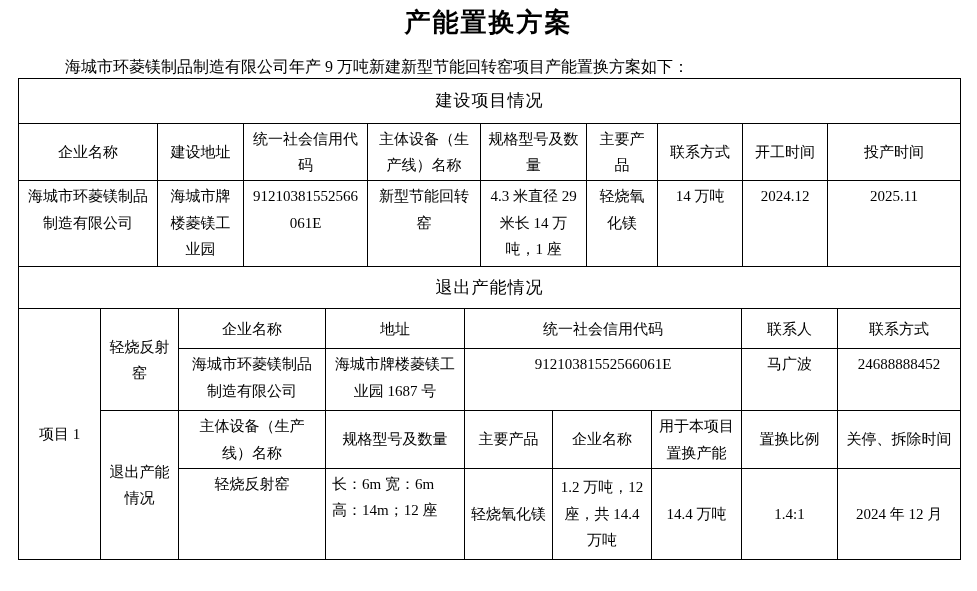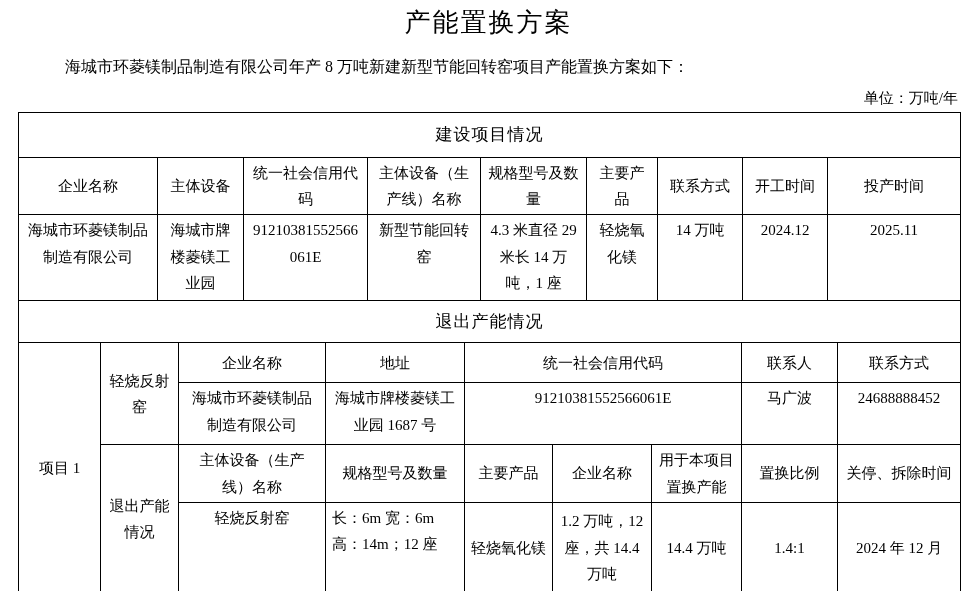--- a/index.html
+++ b/index.html
@@ -14,21 +14,21 @@
     width: 977px;
     height: 591px;
     background: #ffffff;
     overflow: hidden;
   }
   .doc-title {
     margin: 0;
     padding-top: 5px;
     text-align: center;
     font-size: 26px;
-    font-weight: normal;
+    font-weight: bold;
     letter-spacing: 2px;
     font-family: "Liberation Sans", "DejaVu Sans", sans-serif;
   }
   .intro {
     margin: 17px 20px 0 18px;
     text-indent: 47px;
     font-size: 16px;
     line-height: 1.3;
   }
   .unit-note {
@@ -67,43 +67,42 @@
   .va-top td, td.va-top { vertical-align: top; text-align: center; }
   td.ta-left { text-align: left; }
 </style>
 </head>
 <body>
 
 <div class="page">
 
   <h1 class="doc-title">产能置换方案</h1>
 
-  <p class="intro">海城市环菱镁制品制造有限公司年产 8 万吨新建新型节能回转窑项目产能置换方案如下：</p>
+  <p class="intro">海城市环菱镁制品制造有限公司年产 9 万吨新建新型节能回转窑项目产能置换方案如下：</p>
 
-  <div class="unit-note">单位：万吨/年</div>
 
   <table class="tbl">
     <colgroup>
       <col style="width:139px">
         <col style="width:86px">
         <col style="width:124px">
       <col style="width:113px">
         <col style="width:106px">
         <col style="width:71px">
       <col style="width:85px">
         <col style="width:85px">
         <col style="width:133px">
     </colgroup>
     <tbody>
         <tr class="h45">
       <td colspan="9" class="section-cell">建设项目情况</td>
     </tr>
     <tr class="h49">
       <td>企业名称</td>
-      <td>主体设备</td>
+      <td>建设地址</td>
       <td>统一社会信用代码</td>
       <td>主体设备（生产线）名称</td>
       <td>规格型号及数量</td>
       <td>主要产品</td>
       <td>联系方式</td>
       <td>开工时间</td>
       <td>投产时间</td>
     </tr>
     <tr class="h86 va-top">
       <td>海城市环菱镁制品制造有限公司</td>

